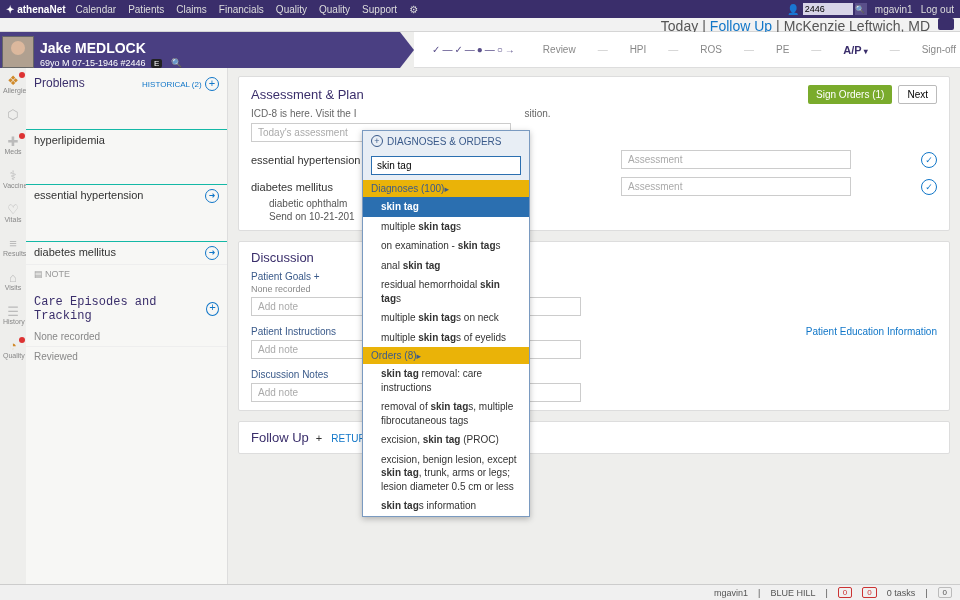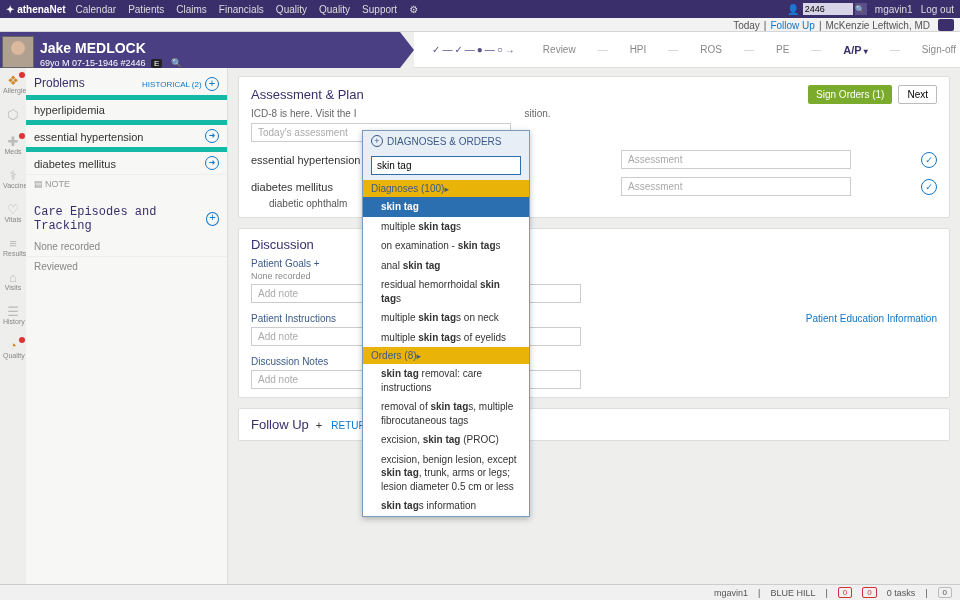--- a/index.html
+++ b/index.html
@@ -8,21 +8,21 @@
   .topnav { height: 18px; background: #3a2e6b; color: #ddd; display: flex; align-items: center; padding: 0 6px; font-size: 10px; }
   .topnav .brand { font-weight: bold; color: #fff; margin-right: 10px; }
   .topnav .navlinks { display: flex; gap: 12px; }
   .topnav .navlinks span { cursor: pointer; }
   .topnav .spacer { flex: 1; }
   .topnav .search-box { background: #d8d5e8; border: none; height: 12px; width: 50px; font-size: 9px; padding: 0 2px; }
   .topnav .search-btn { width: 12px; height: 12px; background: #5a4f8a; display:inline-flex;align-items:center;justify-content:center;color:#fff;font-size:8px;margin-left:2px;}
   .topnav .user { margin-left: 8px; }
   .topnav .logout { margin-left: 8px; }
   .topnav .gear { margin-left: 12px; }
-  .subnav { height: 14px; background: #f2f2f2; border-bottom: 1px solid #d5d5d5; font-size: 10px; color: #555; display: flex; justify-content: flex-end; align-items: flex-end; padding-right: 6px; gap: 4px; }
+  .subnav { height: 14px; background: #f2f2f2; border-bottom: 1px solid #d5d5d5; font-size: 14px; color: #555; display: flex; justify-content: flex-end; align-items: flex-start; padding-right: 6px; gap: 4px; }
   .subnav .followup { color: #1076c8; }
   .subnav .menu-box { width:16px;height:12px;background:#3a2e6b;border-radius:2px;display:inline-block;margin-left:4px;}
 
   
   .bannerrow { height: 36px; display: flex; }
   .banner { width: 400px; background: #4a3f82; color: #fff; display: flex; align-items: flex-end; padding-left: 2px; position:relative;}
   .banner .avatar { width: 32px; height: 32px; background: #b0a090; border:1px solid #666; margin-right:6px; position:relative; overflow:hidden;}
   .avatar::after{content:"";position:absolute;left:8px;top:4px;width:14px;height:14px;border-radius:50%;background:#dcb89d;}
   .banner .pname { font-size: 14px; font-weight: 600; line-height: 1.1; }
   .banner .pmeta { font-size: 9px; margin-top: 2px;}
@@ -42,21 +42,21 @@
   .iconrail .ritem{width:20px;text-align:center;font-size:7px;color:#888;}
   .iconrail .ritem .ico{font-size:13px;color:#bbb;display:block;line-height:1;}
   .iconrail .ritem.warn .ico{color:#d08a2a;}
   .iconrail .ritem .dot{position:relative;}
   .iconrail .ritem .dot::after{content:"";position:absolute;right:-2px;top:-2px;width:6px;height:6px;background:#d33;border-radius:50%;}
 
   .leftpanel { width:202px; background:#f7f7f5; border-right:1px solid #ddd; padding:4px 0; }
   .leftpanel .sectionhdr{display:flex;justify-content:space-between;align-items:center;padding:4px 8px;color:#3a2e6b;font-size:12px;}
   .leftpanel .sectionhdr .hist{font-size:8px;color:#1076c8;}
   .leftpanel .addcircle{width:14px;height:14px;border:1.5px solid #1076c8;border-radius:50%;color:#1076c8;display:inline-flex;align-items:center;justify-content:center;font-size:11px;line-height:1;}
-  .leftpanel .pitem{padding:4px 8px;border-top:5px solid #14b8a6;display:flex;justify-content:space-between;align-items:flex-end;}
+  .leftpanel .pitem{padding:4px 8px;border-top:1px solid #14b8a6;display:flex;justify-content:space-between;align-items:flex-start;margin-top:34px;}
   .leftpanel .pitem .push{width:14px;height:14px;border:1.5px solid #1076c8;border-radius:50%;display:inline-flex;align-items:center;justify-content:center;color:#1076c8;font-size:8px;}
   .leftpanel .noteline{padding:4px 8px;color:#999;font-size:9px;border-top:1px solid #eee;}
   .leftpanel .epi{padding:4px 8px;color:#888;font-size:10px;}
 
   .content { flex:1; padding:8px 10px; overflow:hidden;}
   .card{background:#fff;border:1px solid #ddd;border-radius:2px;margin-bottom:10px;padding:8px 12px;}
   .cardhdr{display:flex;justify-content:space-between;align-items:center;margin-bottom:4px;}
   .cardhdr h3{font-size:13px;color:#3a2e6b;font-weight:500;}
   .cardhdr .ordbtns{display:flex;gap:6px;}
   .btn-green{background:#7aab2c;color:#fff;border:none;padding:3px 8px;font-size:10px;border-radius:2px;}
@@ -208,20 +208,21 @@
         <div class="dxname">essential hypertension</div>
         <div class="assessbox">Assessment</div>
         <span class="ok">✓</span>
       </div>
       <div class="dxrow">
         <div class="dxname">diabetes mellitus</div>
         <div class="assessbox">Assessment</div>
         <span class="ok">✓</span>
       </div>
       <div class="dxsub">diabetic ophthalm</div>
+      <div class="dxsub">Send on 10-21-201</div>
     </div>
 
     <div class="card discblk">
       <h3 style="font-size:13px;color:#3a2e6b;font-weight:500;">Discussion</h3>
       <div class="lbl"><span>Patient Goals</span> <span class="addcircle" style="border-color:#3a5a8a;color:#3a5a8a;">+</span></div>
       <div class="none">None recorded</div>
       <div class="addline">Add note</div>
       <div class="lbl" style="margin-top:10px;">
         <span>Patient Instructions</span>
         <span class="ptedu">Patient Education Information</span>

